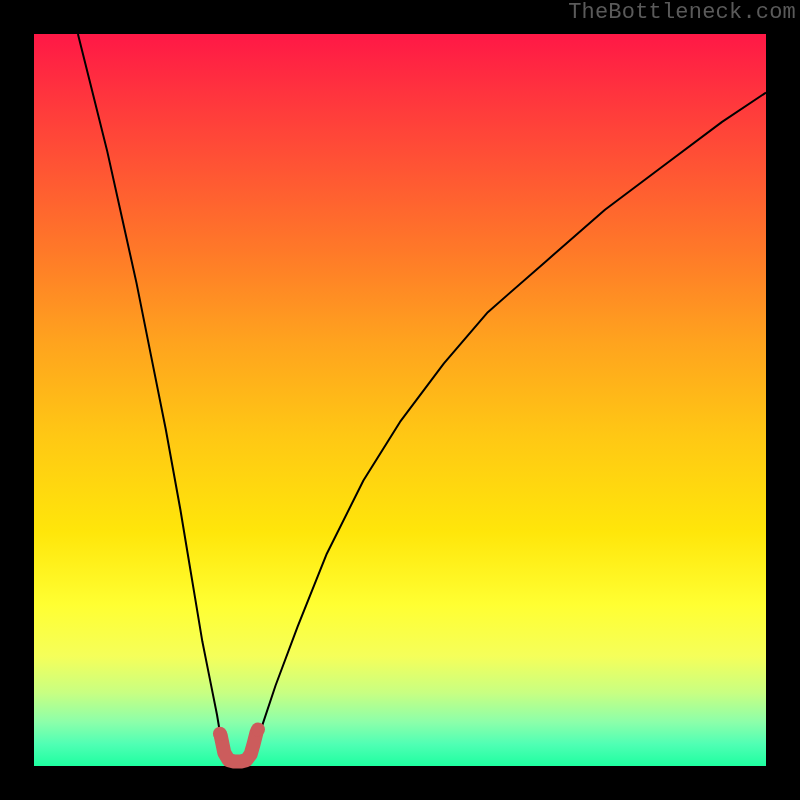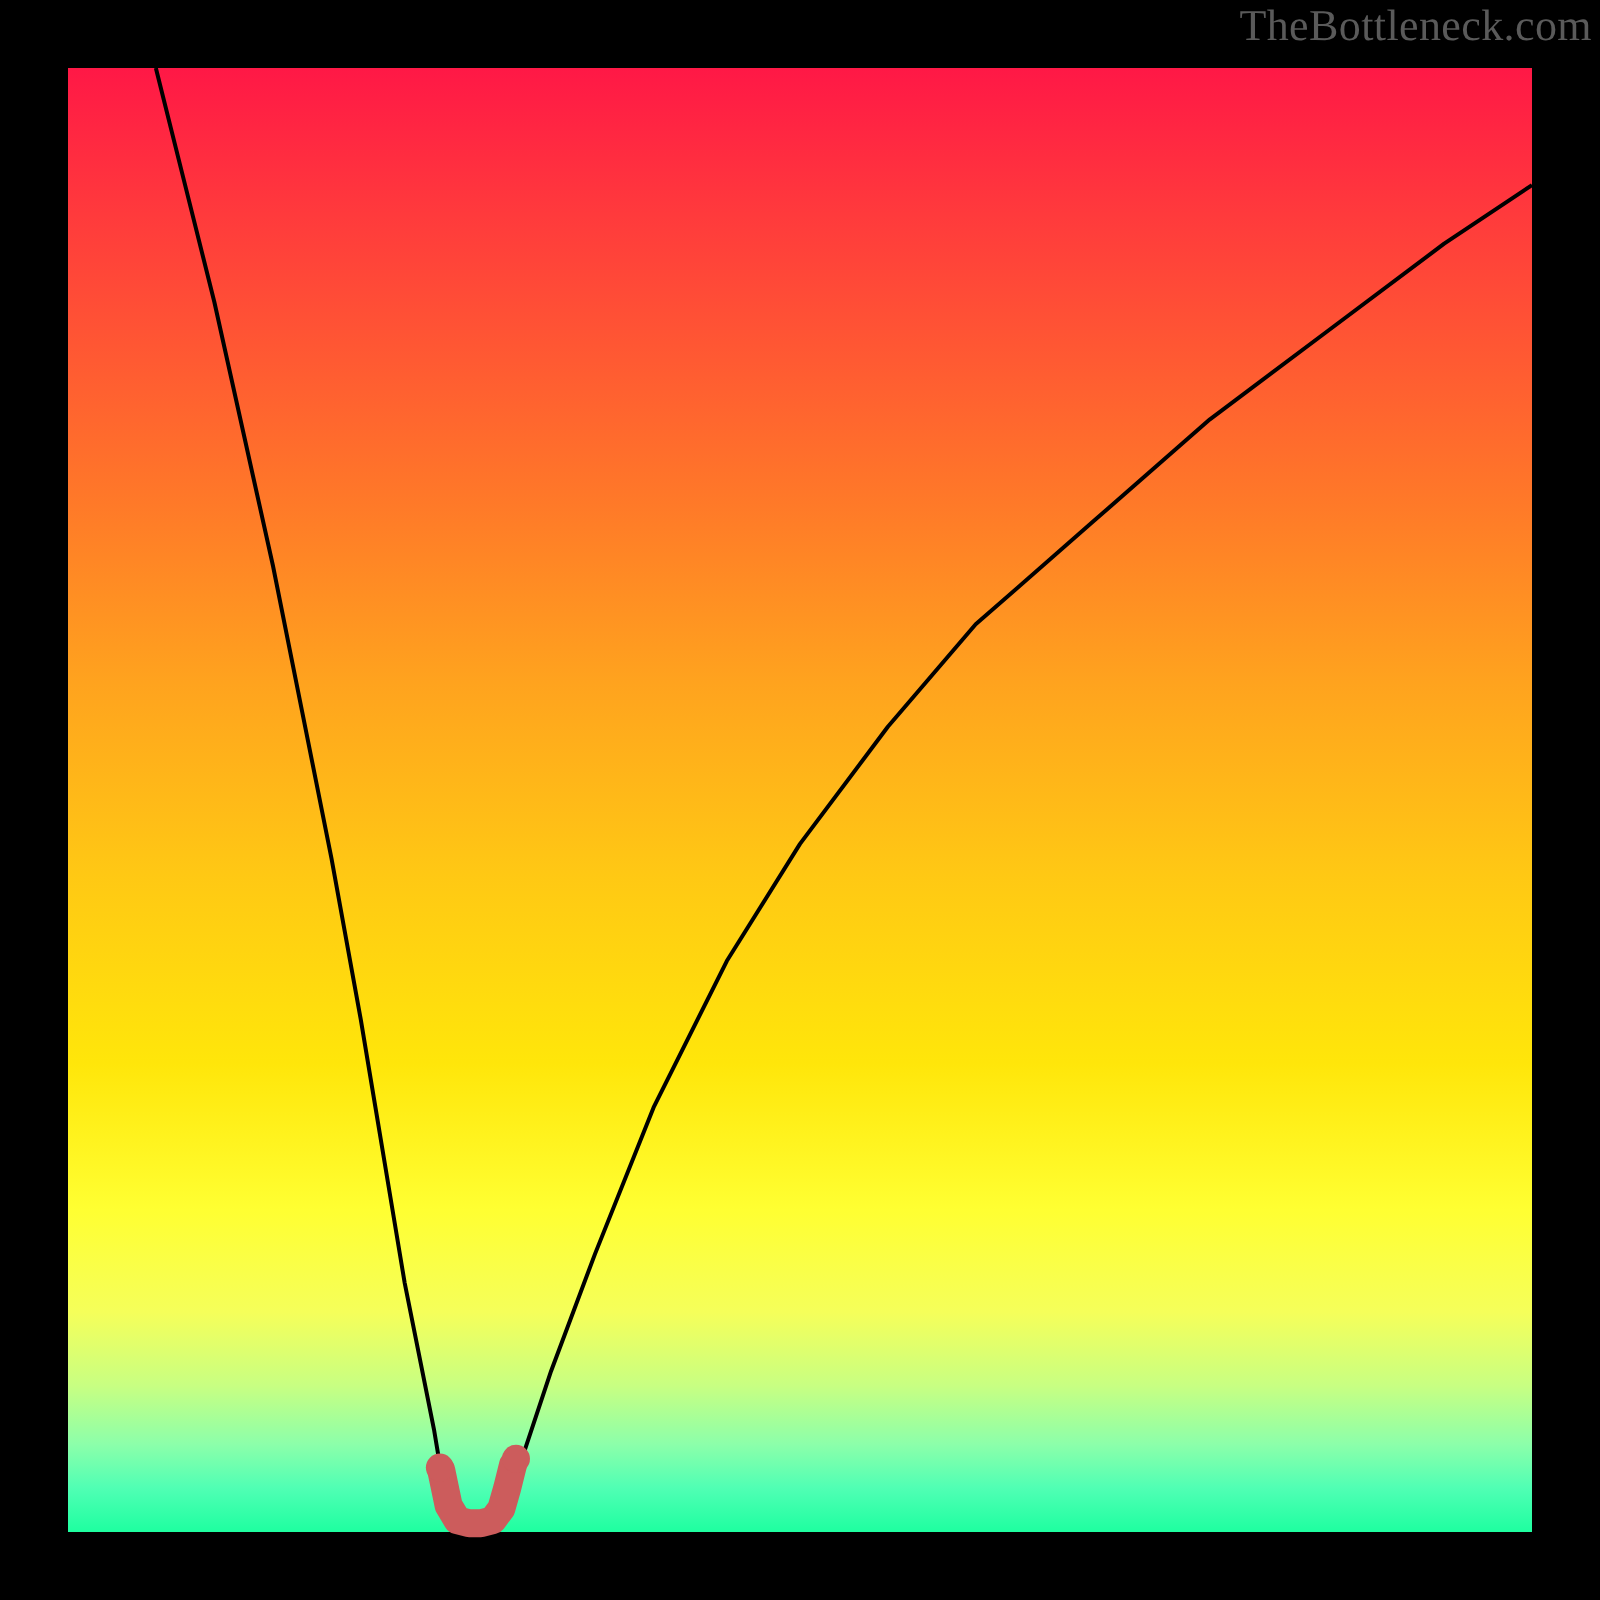--- a/index.html
+++ b/index.html
@@ -37,21 +37,21 @@
       #c8ff82 90%,
       #8cffaa 94%,
       #50ffb4 97%,
       #1effa0 100%);
   }
   .watermark {
     position: absolute;
     top: 0;
     right: 4px;
     color: #5a5a5a;
-    font-family: Liberation Serif, serif;
+    font-family: Liberation Mono, monospace;
     font-size: 22px;
     letter-spacing: 0.2px;
     user-select: none;
   }
   svg.curve {
     position: absolute;
     left: 0;
     top: 0;
     width: 732px;
     height: 732px;

